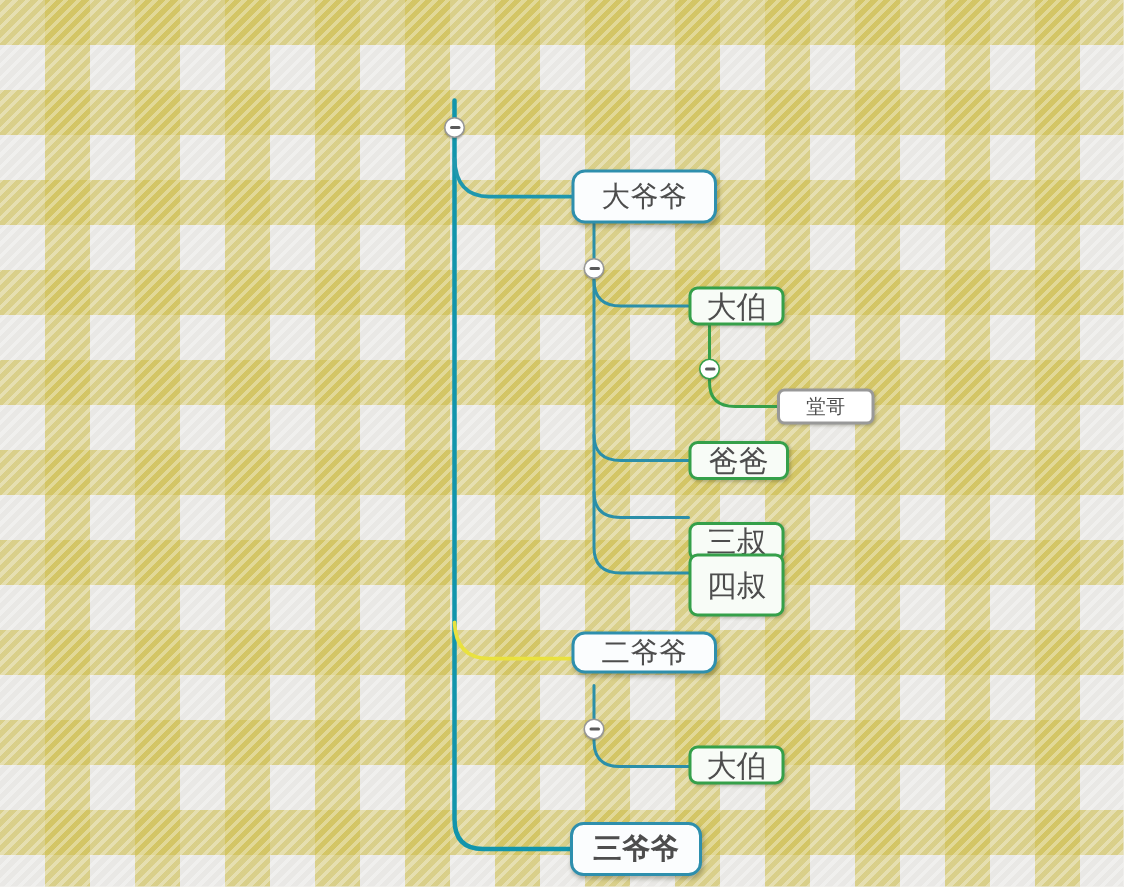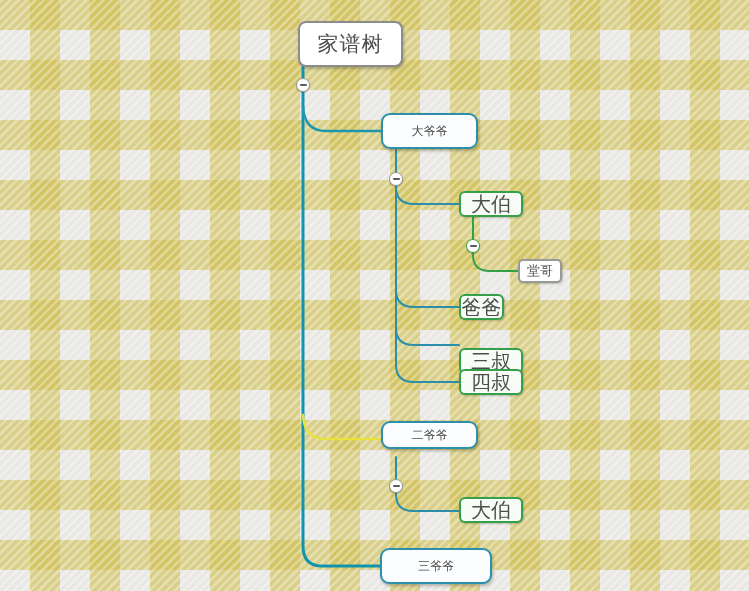--- a/index.html
+++ b/index.html
@@ -17,21 +17,21 @@
   }
   svg.edges{position:absolute;left:0;top:0;width:749px;height:591px;}
   .node{
     position:absolute;display:flex;align-items:center;justify-content:center;
     background:#ffffff;color:#4d4d4d;box-sizing:border-box;
     border:2px solid #8c8c8c;border-radius:8px;
     box-shadow:1px 2px 3px rgba(70,70,45,0.35);
     cursor:default;white-space:nowrap;
   }
   .node.root{font-size:21px;letter-spacing:1px;}
-  .node.lvl1{border-color:#2e8fad;background:#fbfdfe;border-radius:9px;font-size:12px;}
+  .node.lvl1{border-color:#2e8fad;background:#fbfdfe;border-radius:9px;font-size:19px;}
   .node.lvl2{border-color:#35a04a;background:#f8fcf7;border-radius:6px;font-size:20px;box-shadow:1px 1px 2px rgba(70,70,45,0.3);}
   .node.lvl3{border-color:#999999;background:#ffffff;border-radius:5px;font-size:13px;border-width:2px;box-shadow:1px 1px 2px rgba(70,70,45,0.3);}
   .collapse-btn{
     position:absolute;width:14px;height:14px;border-radius:50%;
     background:#ffffff;box-sizing:border-box;border:1.5px solid #979797;
     display:flex;align-items:center;justify-content:center;
     box-shadow:0 1px 1px rgba(70,70,45,0.3);cursor:pointer;
   }
   .collapse-btn.green{border-color:#35a04a;}
   .collapse-btn .minus{display:block;width:7px;height:2px;background:#5a5a5a;border-radius:1px;}
@@ -52,39 +52,38 @@
     <path d="M396,148 L396,365 Q396,382 414,382 L459,382" stroke="#2b8fa9" stroke-width="2" stroke-linecap="round"></path>
     <path d="M396,187 Q396,204 414,204 L459,204" stroke="#2b8fa9" stroke-width="2" stroke-linecap="round"></path>
     <path d="M396,290 Q396,307 414,307 L459,307" stroke="#2b8fa9" stroke-width="2" stroke-linecap="round"></path>
     <path d="M396,328 Q396,345 414,345 L459,345" stroke="#2b8fa9" stroke-width="2" stroke-linecap="round"></path>
 
     <path d="M473,217 L473,255 Q473,271 490,271 L518,271" stroke="#35a04a" stroke-width="2" stroke-linecap="round"></path>
 
     <path d="M396,457 L396,494 Q396,511 413,511 L459,511" stroke="#2b8fa9" stroke-width="2" stroke-linecap="round"></path>
   </svg>
 
-  <div class="node root" style="left:298px;top:21px;width:105px;height:46px;">家谱树</div>
 
   <div class="node lvl1" style="left:381px;top:113px;width:97px;height:36px;">大爷爷</div>
 
   <div class="node lvl2" style="left:459px;top:191px;width:64px;height:26px;">大伯</div>
 
-  <div class="node lvl3" style="left:518px;top:259px;width:44px;height:24px;">堂哥</div>
+  <div class="node lvl3" style="left:518px;top:259px;width:65px;height:24px;">堂哥</div>
 
-  <div class="node lvl2" style="left:459px;top:294px;width:45px;height:26px;">爸爸</div>
+  <div class="node lvl2" style="left:459px;top:294px;width:67px;height:26px;">爸爸</div>
 
   <div class="node lvl2" style="left:459px;top:348px;width:64px;height:26px;">三叔</div>
 
-  <div class="node lvl2" style="left:459px;top:369px;width:64px;height:26px;">四叔</div>
+  <div class="node lvl2" style="left:459px;top:369px;width:64px;height:42px;">四叔</div>
 
   <div class="node lvl1" style="left:381px;top:421px;width:97px;height:28px;">二爷爷</div>
 
   <div class="node lvl2" style="left:459px;top:497px;width:64px;height:26px;">大伯</div>
 
-  <div class="node lvl1" style="left:380px;top:548px;width:112px;height:36px;">三爷爷</div>
+  <div class="node lvl1" style="left:380px;top:548px;width:88px;height:36px;font-weight:bold;">三爷爷</div>
 
   <div class="collapse-btn" style="left:296px;top:78px;">
     <span class="minus"></span>
   </div>
   <div class="collapse-btn" style="left:389px;top:172px;">
     <span class="minus"></span>
   </div>
   <div class="collapse-btn green" style="left:466px;top:239px;">
     <span class="minus"></span>
   </div>

